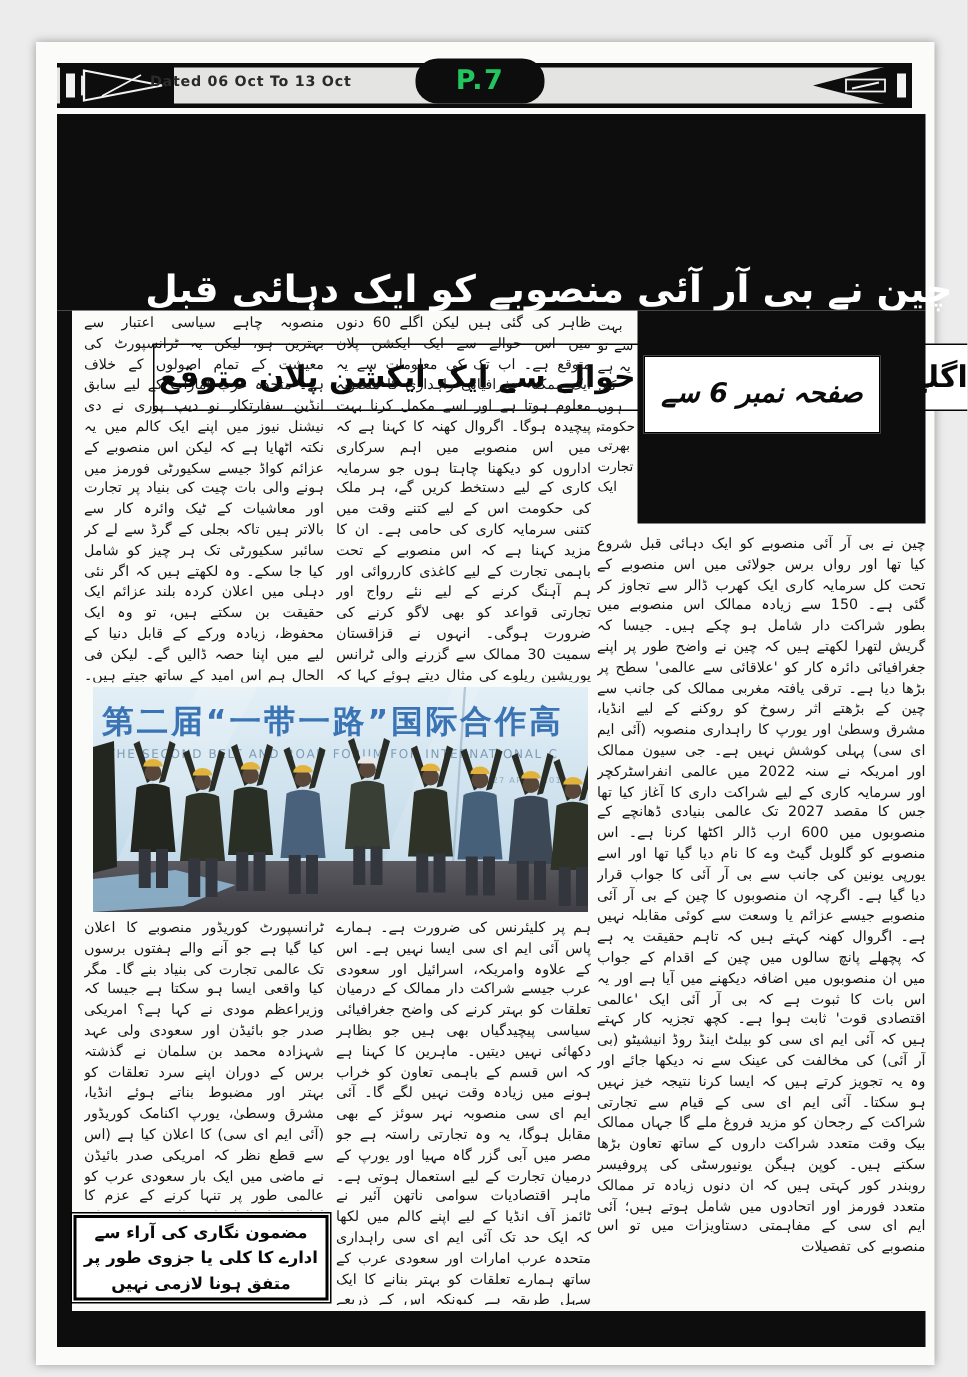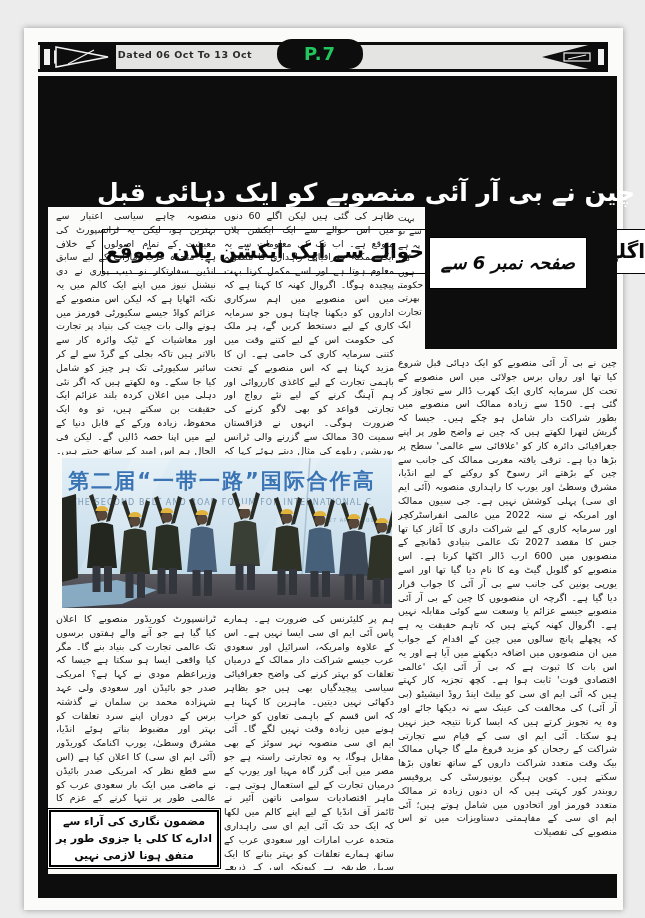--- a/index.html
+++ b/index.html
@@ -2,21 +2,21 @@
 <html lang="ur"><head>
 <meta charset="utf-8">
 <style>
   html,body{margin:0;padding:0;}
   body{background:#bfbfbf;font-family:"DejaVu Sans","Liberation Sans",sans-serif;}
   .wrap{position:relative;width:645px;height:918px;background:#ececec;overflow:hidden;margin:0 auto;}
   .paper{position:absolute;left:24px;top:28px;width:599px;height:882px;background:#fbfbfa;box-shadow:0 0 6px rgba(0,0,0,.35);}
 
   
   .masthead{position:absolute;left:38px;top:42px;width:570px;height:30px;background:#e4e4e3;border-top:3px solid #0d0d0d;border-bottom:3px solid #0d0d0d;box-sizing:border-box;}
-  .dated{position:absolute;left:100px;top:49px;width:170px;text-align:center;font-size:9.5px;font-weight:bold;color:#2a2a2a;letter-spacing:.5px;}
+  .dated{position:absolute;left:100px;top:49px;width:170px;font-size:9.5px;font-weight:bold;color:#2a2a2a;letter-spacing:.5px;}
   .p7{position:absolute;left:277px;top:39px;width:86px;height:30px;background:#0d0d0d;border-radius:15px/14px;color:#22c55e;font-size:18px;font-weight:bold;text-align:center;line-height:29px;letter-spacing:1px;}
   .deco{position:absolute;top:40px;height:34px;}
   .deco-left{left:38px;width:120px;}
   .deco-right{left:538px;width:72px;}
 
   
   .band{position:absolute;left:38px;top:76px;width:579px;height:131px;background:#0d0d0d;}
   .headline{position:absolute;left:48px;top:88px;width:560px;height:60px;color:#fff;font-size:25px;font-weight:bold;text-align:center;direction:rtl;line-height:58px;overflow:hidden;}
   .subbox{position:absolute;left:64px;top:153px;width:547px;height:45px;background:#fff;border:1px solid #050505;box-sizing:border-box;}
   .subhead{width:100%;height:100%;font-size:20px;font-weight:bold;color:#0a0a0a;text-align:center;direction:rtl;line-height:42px;overflow:hidden;}

